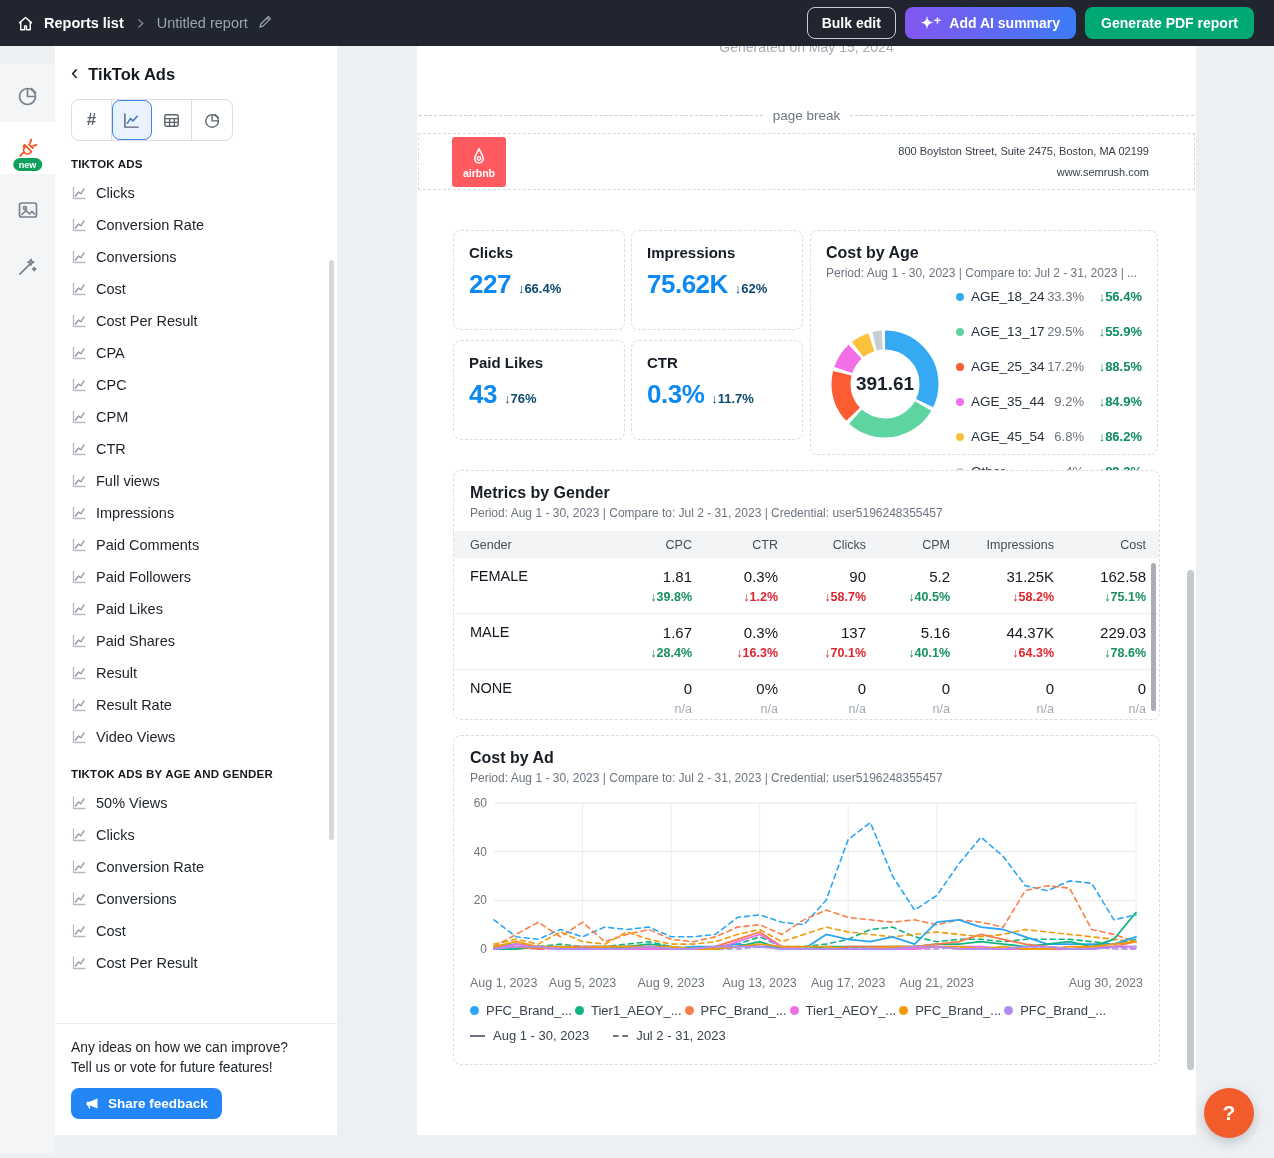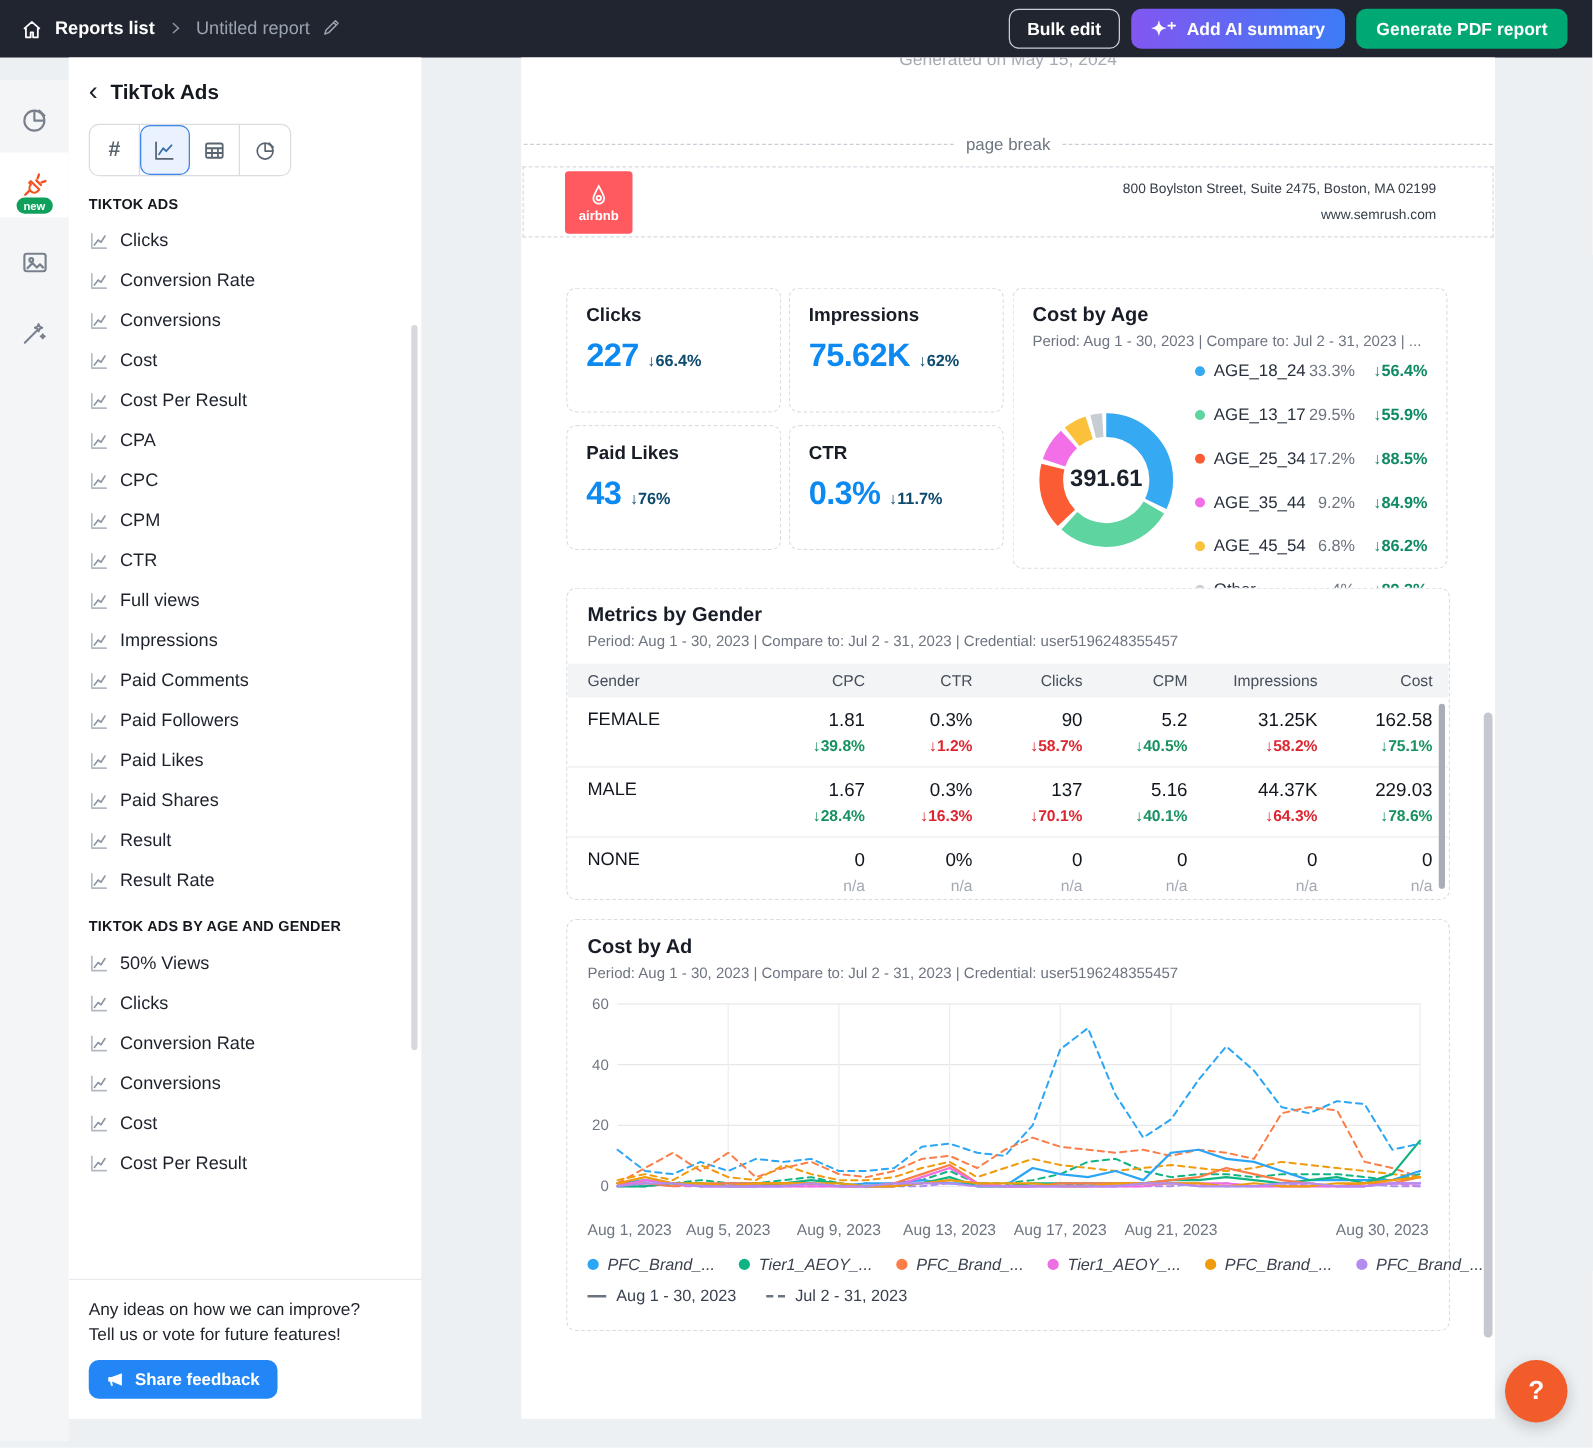--- a/index.html
+++ b/index.html
@@ -108,21 +108,21 @@
   .gt-cell.last { padding-right:13px; }
   .gt-val { font-size:15px; color:#12171f; }
   .gt-delta { font-size:12.5px; font-weight:bold; margin-top:5px; }
   .good { color:#17915f; } .bad { color:#dd2530; } .na { color:#a3a9b3; font-weight:normal; }
   .gt-sb { position:absolute; right:3px; top:32px; width:5px; height:148px; background:#a9aeb6; border-radius:3px; }
 
   .cwidget { position:absolute; left:36px; top:689px; width:707px; height:330px; border:1px dashed #d9dde3;
              border-radius:8px; padding:13px 16px; }
   .xlabels { position:relative; height:17px; font-size:12.5px; color:#6f7680; margin-top:1px; width:673px; }
   .xl { position:absolute; top:0; white-space:nowrap; }
-  .legend1 { display:flex; gap:19px; margin-top:10px;font-style:italic; }
+  .legend1 { display:flex; gap:3px; margin-top:10px; }
   .lg-item { display:flex; align-items:center; gap:7px; font-size:13px; color:#39414e; white-space:nowrap; }
   .lg-dot { width:9px; height:9px; border-radius:50%; flex:none; }
   .legend2 { display:flex; gap:24px; margin-top:10px; align-items:center; font-size:13px; color:#39414e; }
   .ls-item { display:flex; align-items:center; gap:8px; }
   .ls-solid { width:15px; border-top:2px solid #6b7280; }
   .ls-dash { width:15px; border-top:2px dashed #6b7280; }
 
   .main-sb { position:absolute; left:1187px; top:570px; width:7px; height:500px; background:#c5c9cf; border-radius:4px; }
   .help-fab { position:absolute; left:1204px; top:1088px; width:50px; height:50px; border-radius:50%;
               background:#f25b2a; color:#fff; font-size:21px; font-weight:bold; border:none; cursor:pointer;
@@ -373,20 +373,29 @@
             <span>Result</span>
           </div>
           <div class="sb-item">
             <span style="display:flex">
               <svg width="16" height="16" viewBox="0 0 16 16" fill="none" stroke-linecap="round" stroke-linejoin="round">
                 <path d="M2.5 2v11.5H14" stroke="#b4bac3" stroke-width="1.3"></path>
                 <path d="M4.5 11l3-4 2.3 1.8 3.2-5" stroke="#8d96a2" stroke-width="1.3"></path>
               </svg>
             </span>
             <span>Result Rate</span>
+          </div>
+          <div class="sb-item">
+            <span style="display:flex">
+              <svg width="16" height="16" viewBox="0 0 16 16" fill="none" stroke-linecap="round" stroke-linejoin="round">
+                <path d="M2.5 2v11.5H14" stroke="#b4bac3" stroke-width="1.3"></path>
+                <path d="M4.5 11l3-4 2.3 1.8 3.2-5" stroke="#8d96a2" stroke-width="1.3"></path>
+              </svg>
+            </span>
+            <span>Video Views</span>
           </div>
           <div class="sb-sec">TIKTOK ADS BY AGE AND GENDER</div>
           <div class="sb-item">
             <span style="display:flex">
               <svg width="16" height="16" viewBox="0 0 16 16" fill="none" stroke-linecap="round" stroke-linejoin="round">
                 <path d="M2.5 2v11.5H14" stroke="#b4bac3" stroke-width="1.3"></path>
                 <path d="M4.5 11l3-4 2.3 1.8 3.2-5" stroke="#8d96a2" stroke-width="1.3"></path>
               </svg>
             </span>
             <span>50% Views</span>

